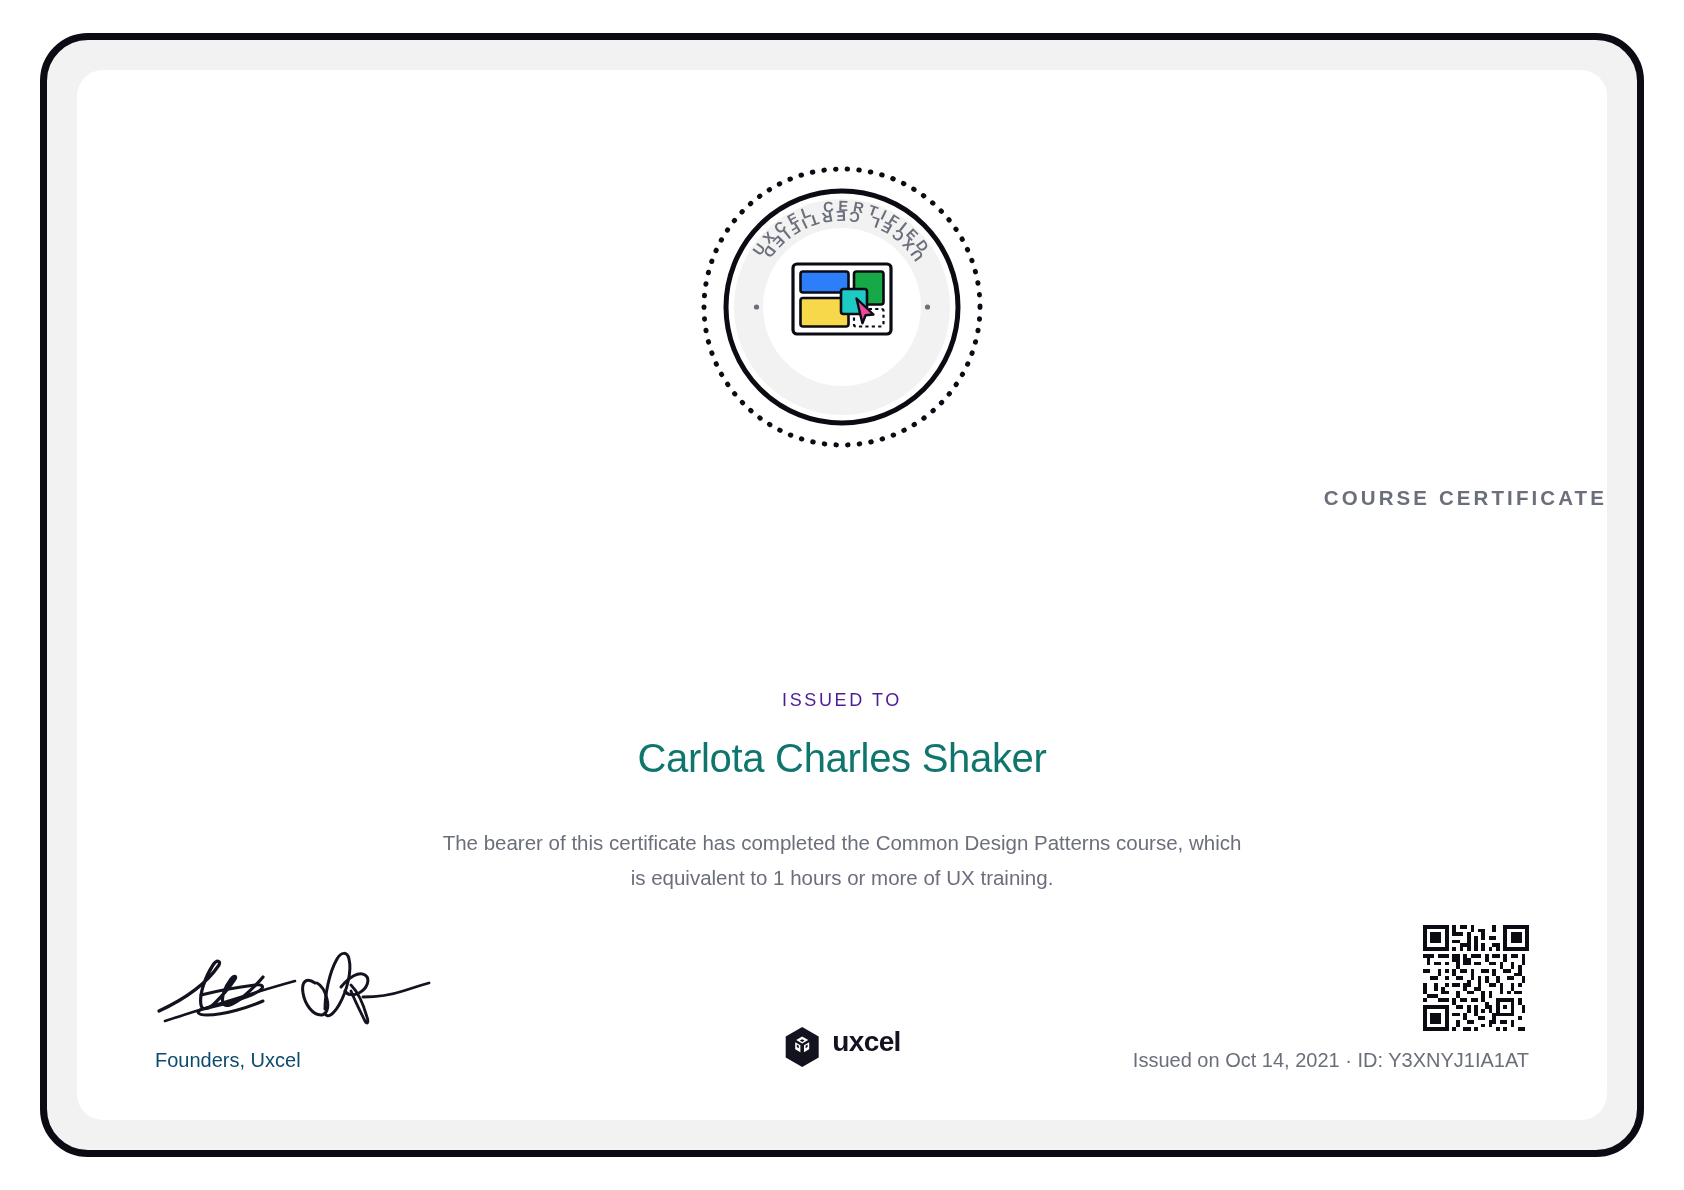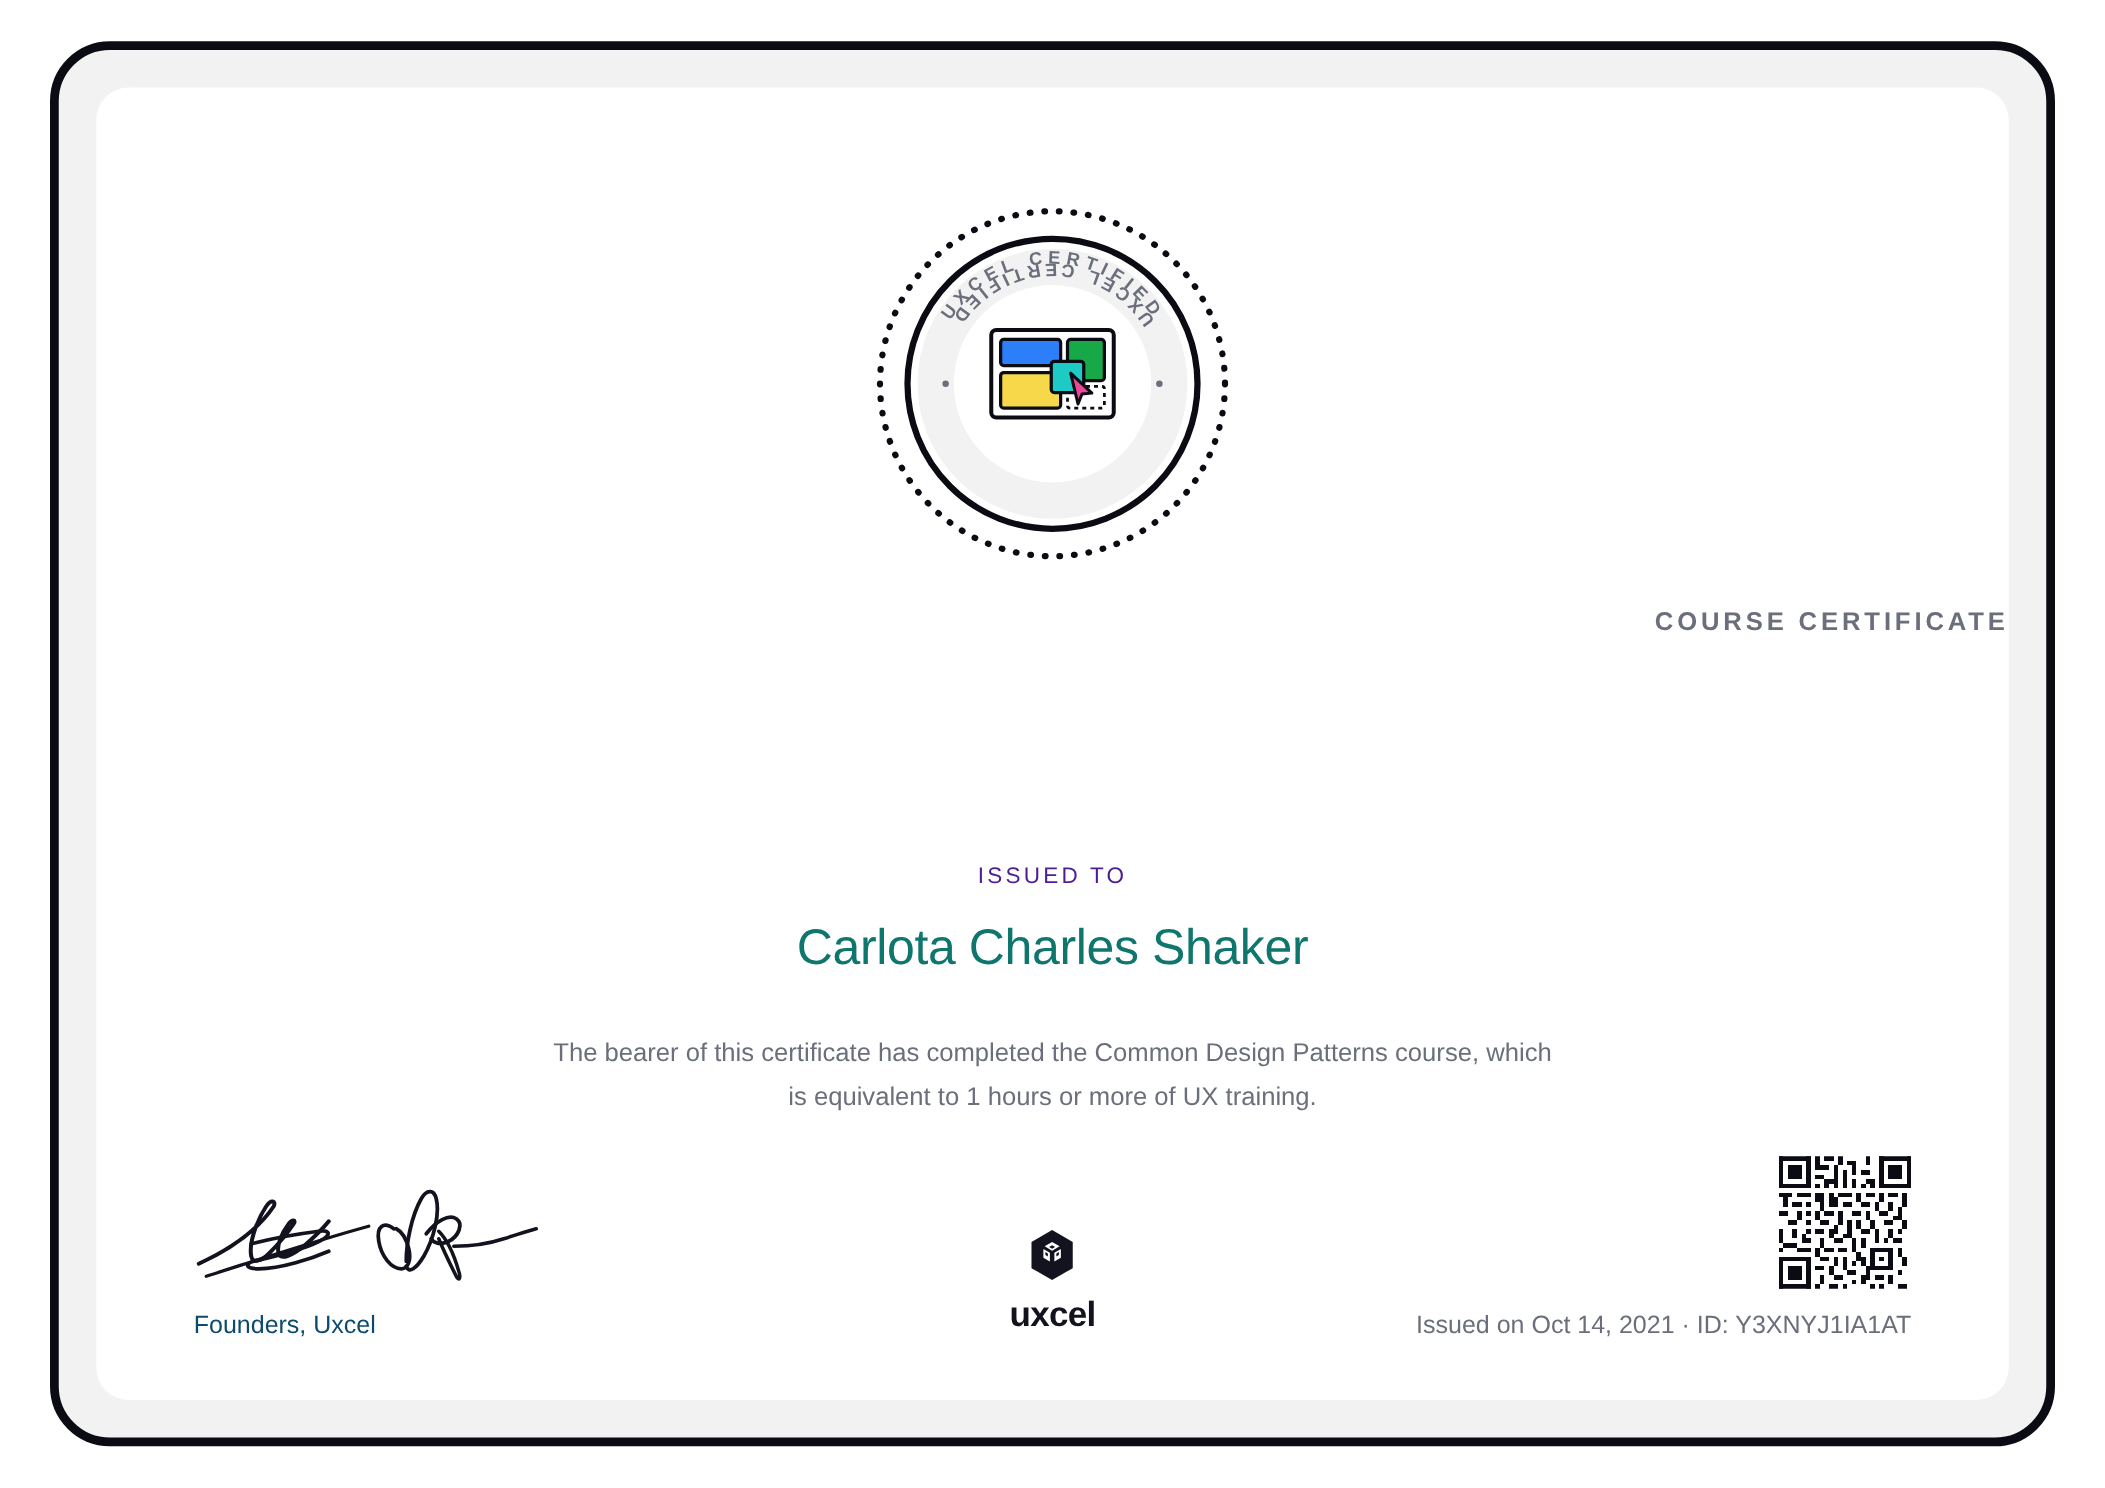--- a/index.html
+++ b/index.html
@@ -114,23 +114,22 @@
     margin-top: 6px;
     font-size: 20px;
     color: #0c4a6e;
   }
   .brand-block {
     position: absolute;
     left: 50%;
     transform: translateX(-50%);
     bottom: 4px;
     display: flex;
-    align-items: center;
+    align-items: flex-start;
     gap: 11px;
-    flex-direction: column;
   }
   .brand-mark { width: 38px; height: 42px; display: block; }
   .brand-name {
     font-size: 28px;
     font-weight: bold;
     color: #13131F;
     letter-spacing: -0.6px;
   }
   .meta-block {
     position: absolute;

